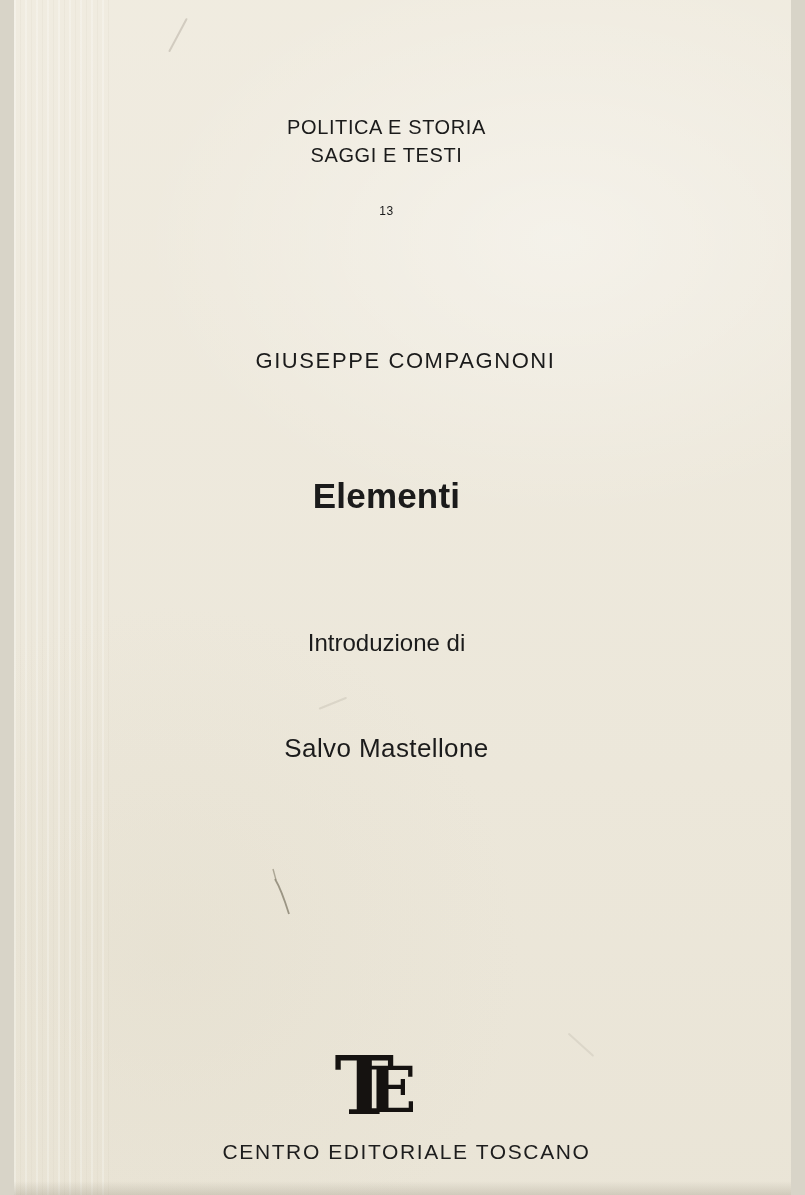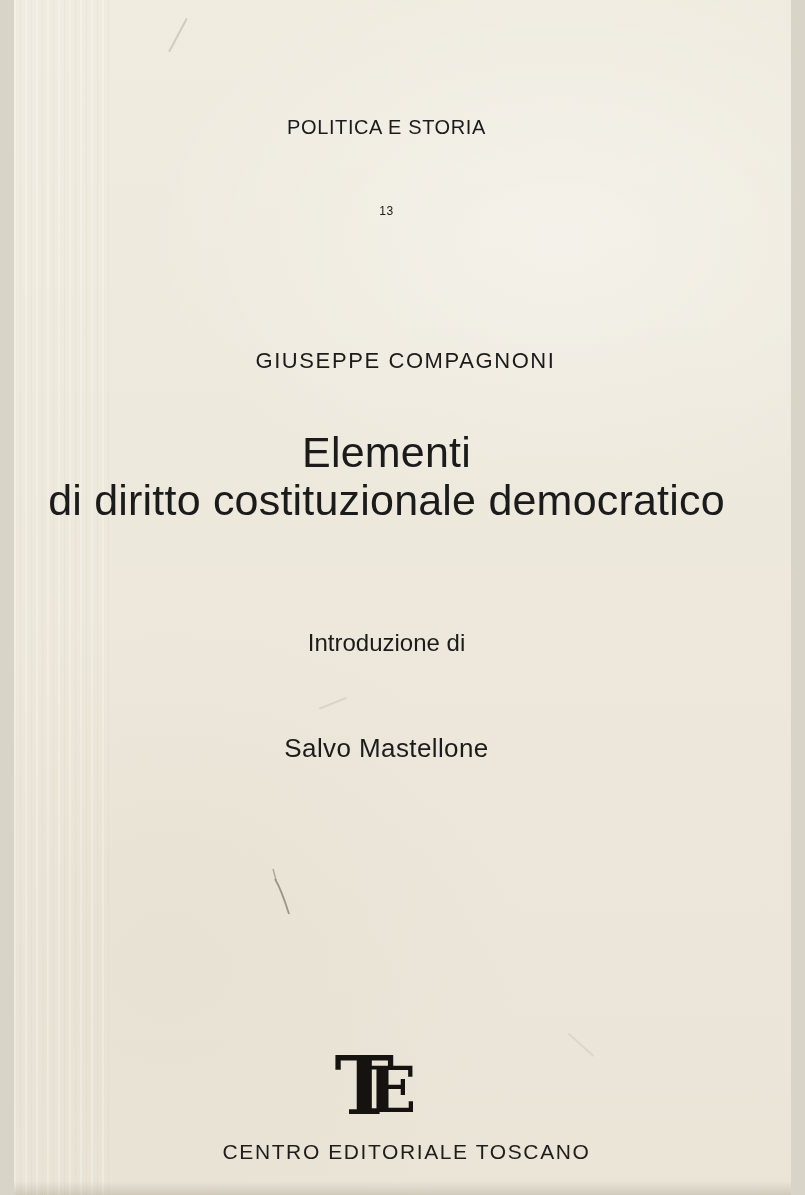--- a/index.html
+++ b/index.html
@@ -45,21 +45,21 @@
     position: absolute;
     left: 0;
     width: 745px;           
     text-align: center;
     white-space: nowrap;
   }
   .series-line1   { top: 116px; font-size: 20px; letter-spacing: 0.6px; font-weight: 400; }
   .series-line2   { top: 144px; font-size: 20px; letter-spacing: 0.6px; font-weight: 400; }
   .series-number  { top: 204px; font-size: 12px; letter-spacing: 0.5px; }
   .author         { top: 348px; font-size: 22px; letter-spacing: 1.6px; font-weight: 400; padding-left: 19px; }
-  .title          { top: 428px; font-size: 43px; line-height: 48px; font-weight: 400; letter-spacing: 0.2px; }
+  .title          { top: 472px; font-size: 35px; line-height: 48px; font-weight: 700; letter-spacing: 0.2px; }
   .intro-label    { top: 629px; font-size: 24px; }
   .intro-author   { top: 733px; font-size: 26px; letter-spacing: 0.4px; }
   .publisher-block{
     position: absolute;
     left: 0; top: 1052px;
     width: 785px;           
     text-align: center;
   }
   .monogram {
     position: relative;
@@ -112,27 +112,27 @@
 
 <div class="cover">
 
   <div class="left-texture"></div>
 
   <div class="scratch scratch-1"></div>
   <div class="scratch scratch-2"></div>
   <div class="scratch scratch-3"></div>
 
   <div class="txt series-line1">POLITICA E STORIA</div>
+  <div class="txt series-line2">SAGGI E TESTI</div>
   <div class="txt series-number">13</div>
 
   <div class="txt author">GIUSEPPE COMPAGNONI</div>
 
   <div class="txt title">
     <div>Elementi</div>
-    <div>di diritto costituzionale democratico</div>
   </div>
 
   <div class="txt intro-label">Introduzione di</div>
   <div class="txt intro-author">Salvo Mastellone</div>
 
   <svg class="pencil-mark" viewBox="0 0 36 54" fill="none" xmlns="http://www.w3.org/2000/svg">
     <path d="M10 14 L7 3" stroke="#97917F" stroke-width="1.4" opacity="0.75"></path>
     <path d="M9 13 C 12 18, 18 32, 23 48" stroke="#8d8775" stroke-width="1.8" opacity="0.85"></path>
   </svg>
 

